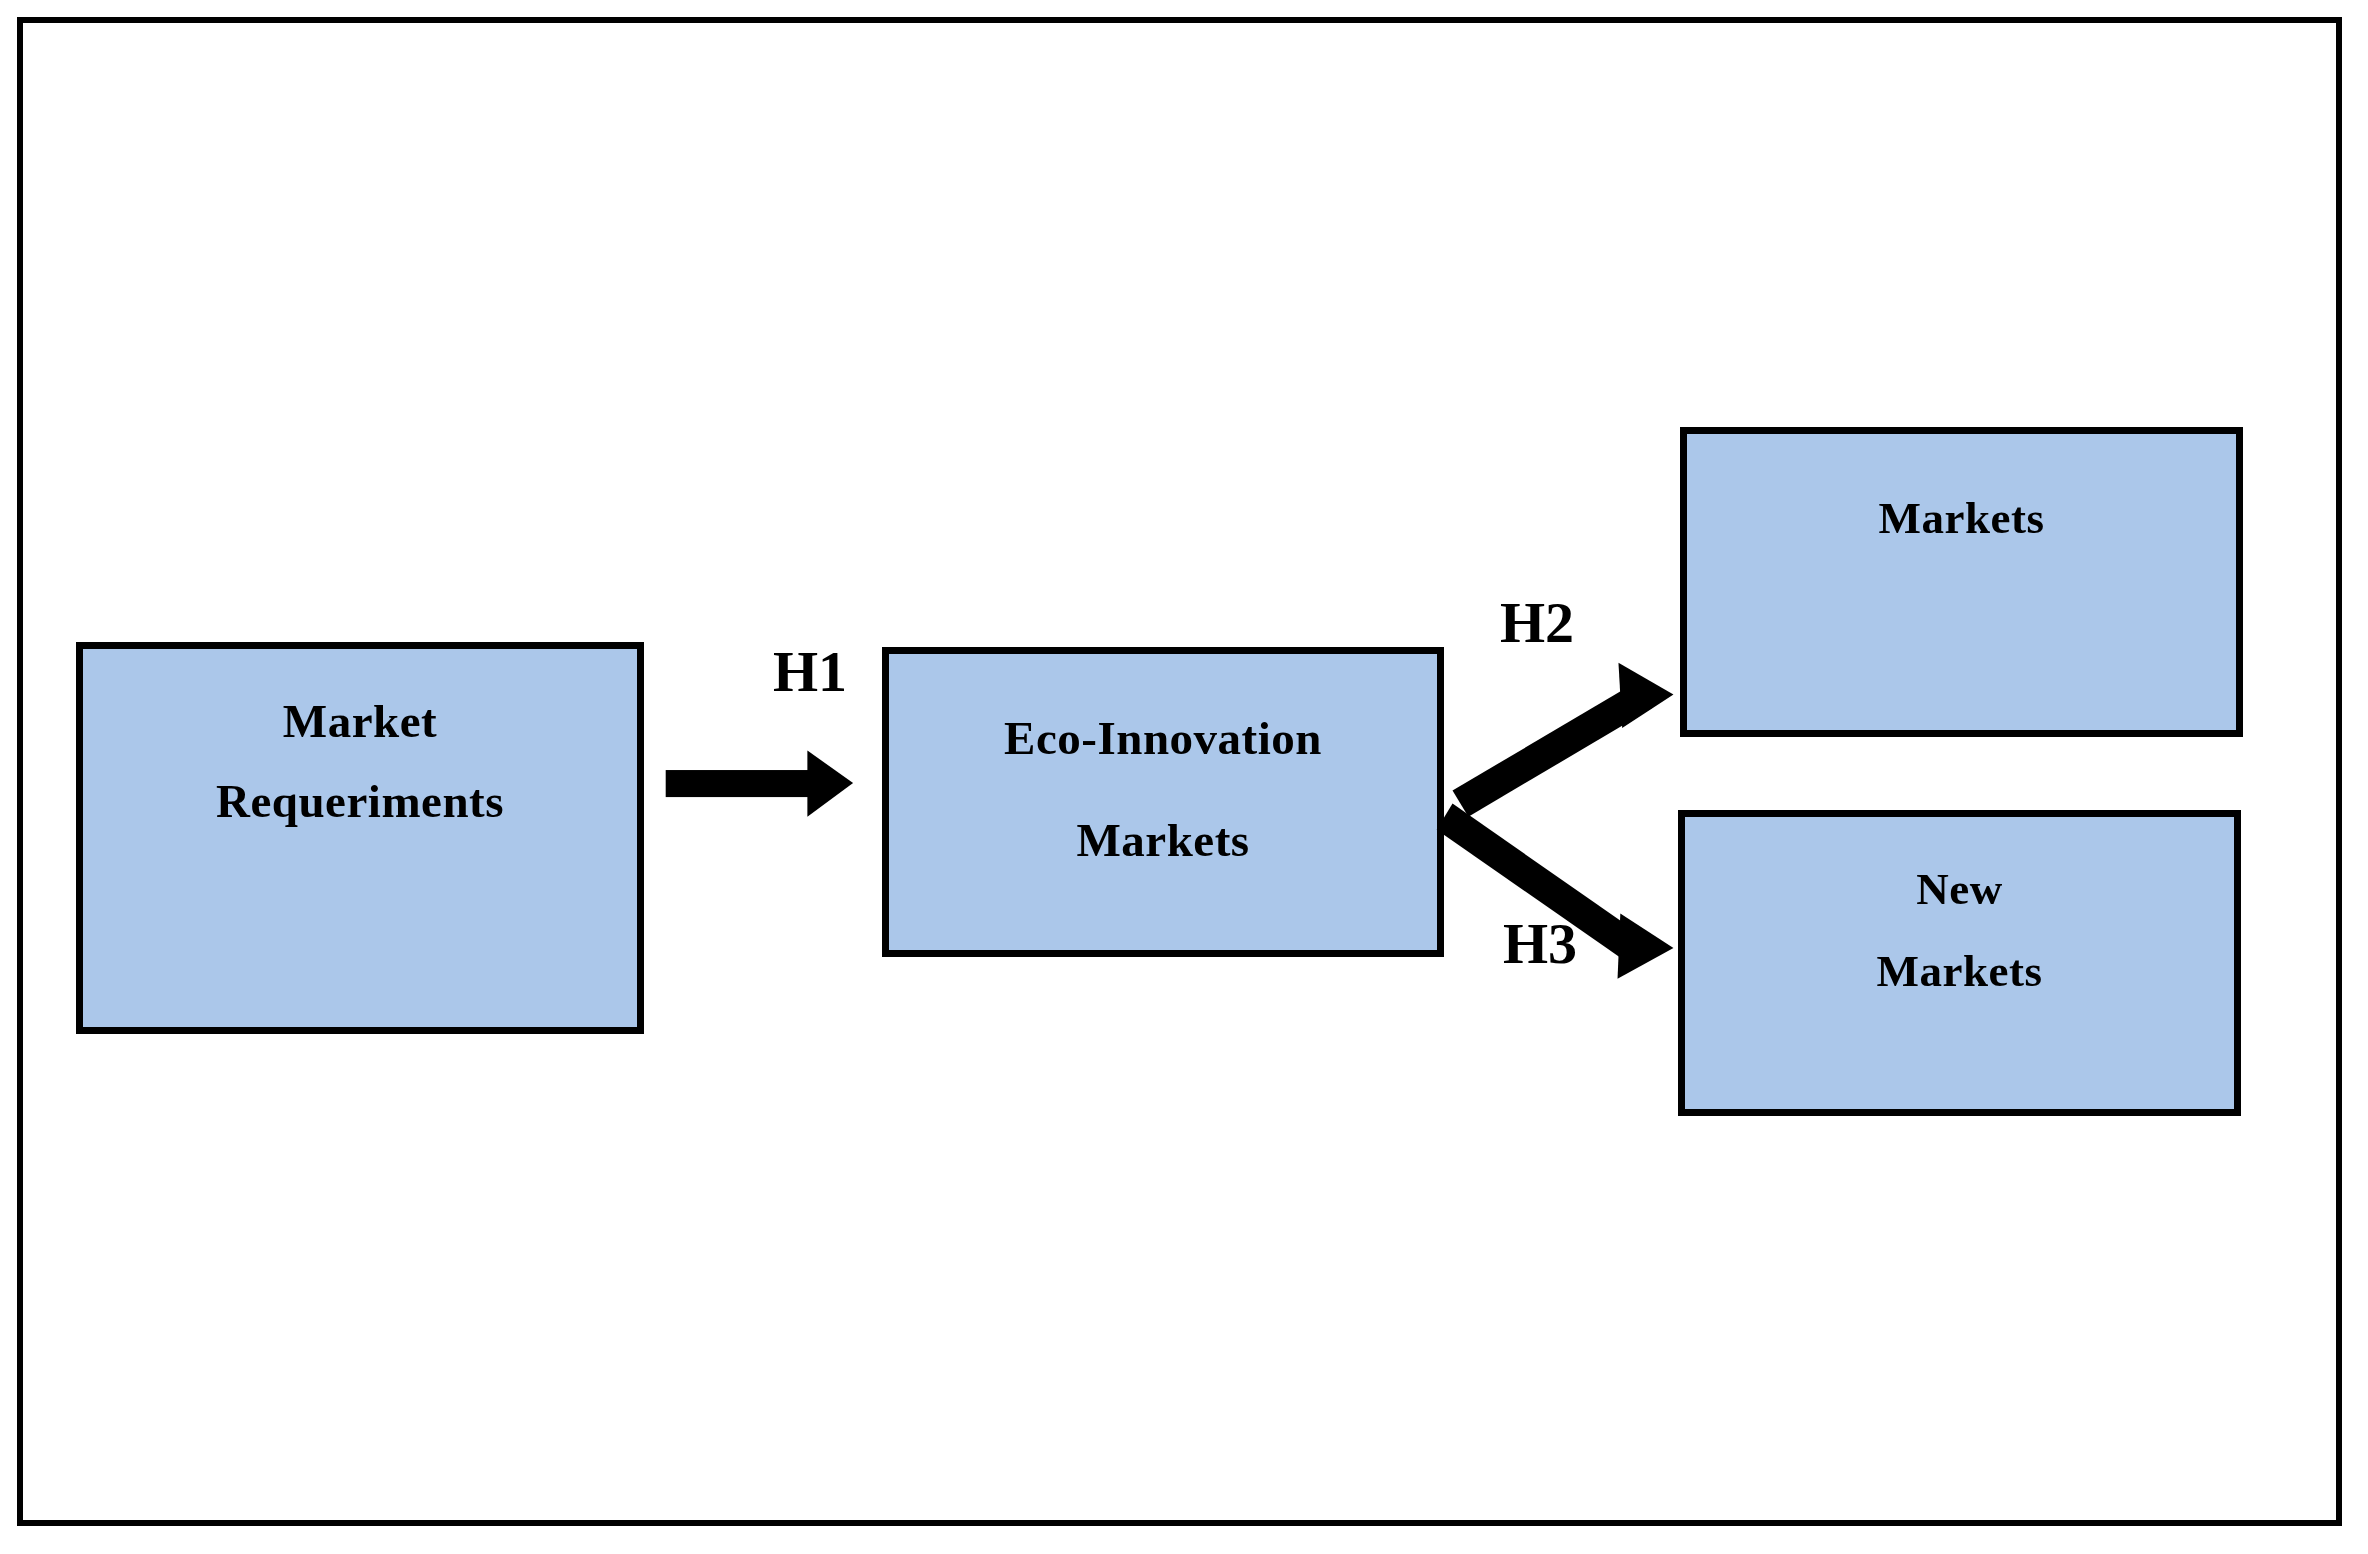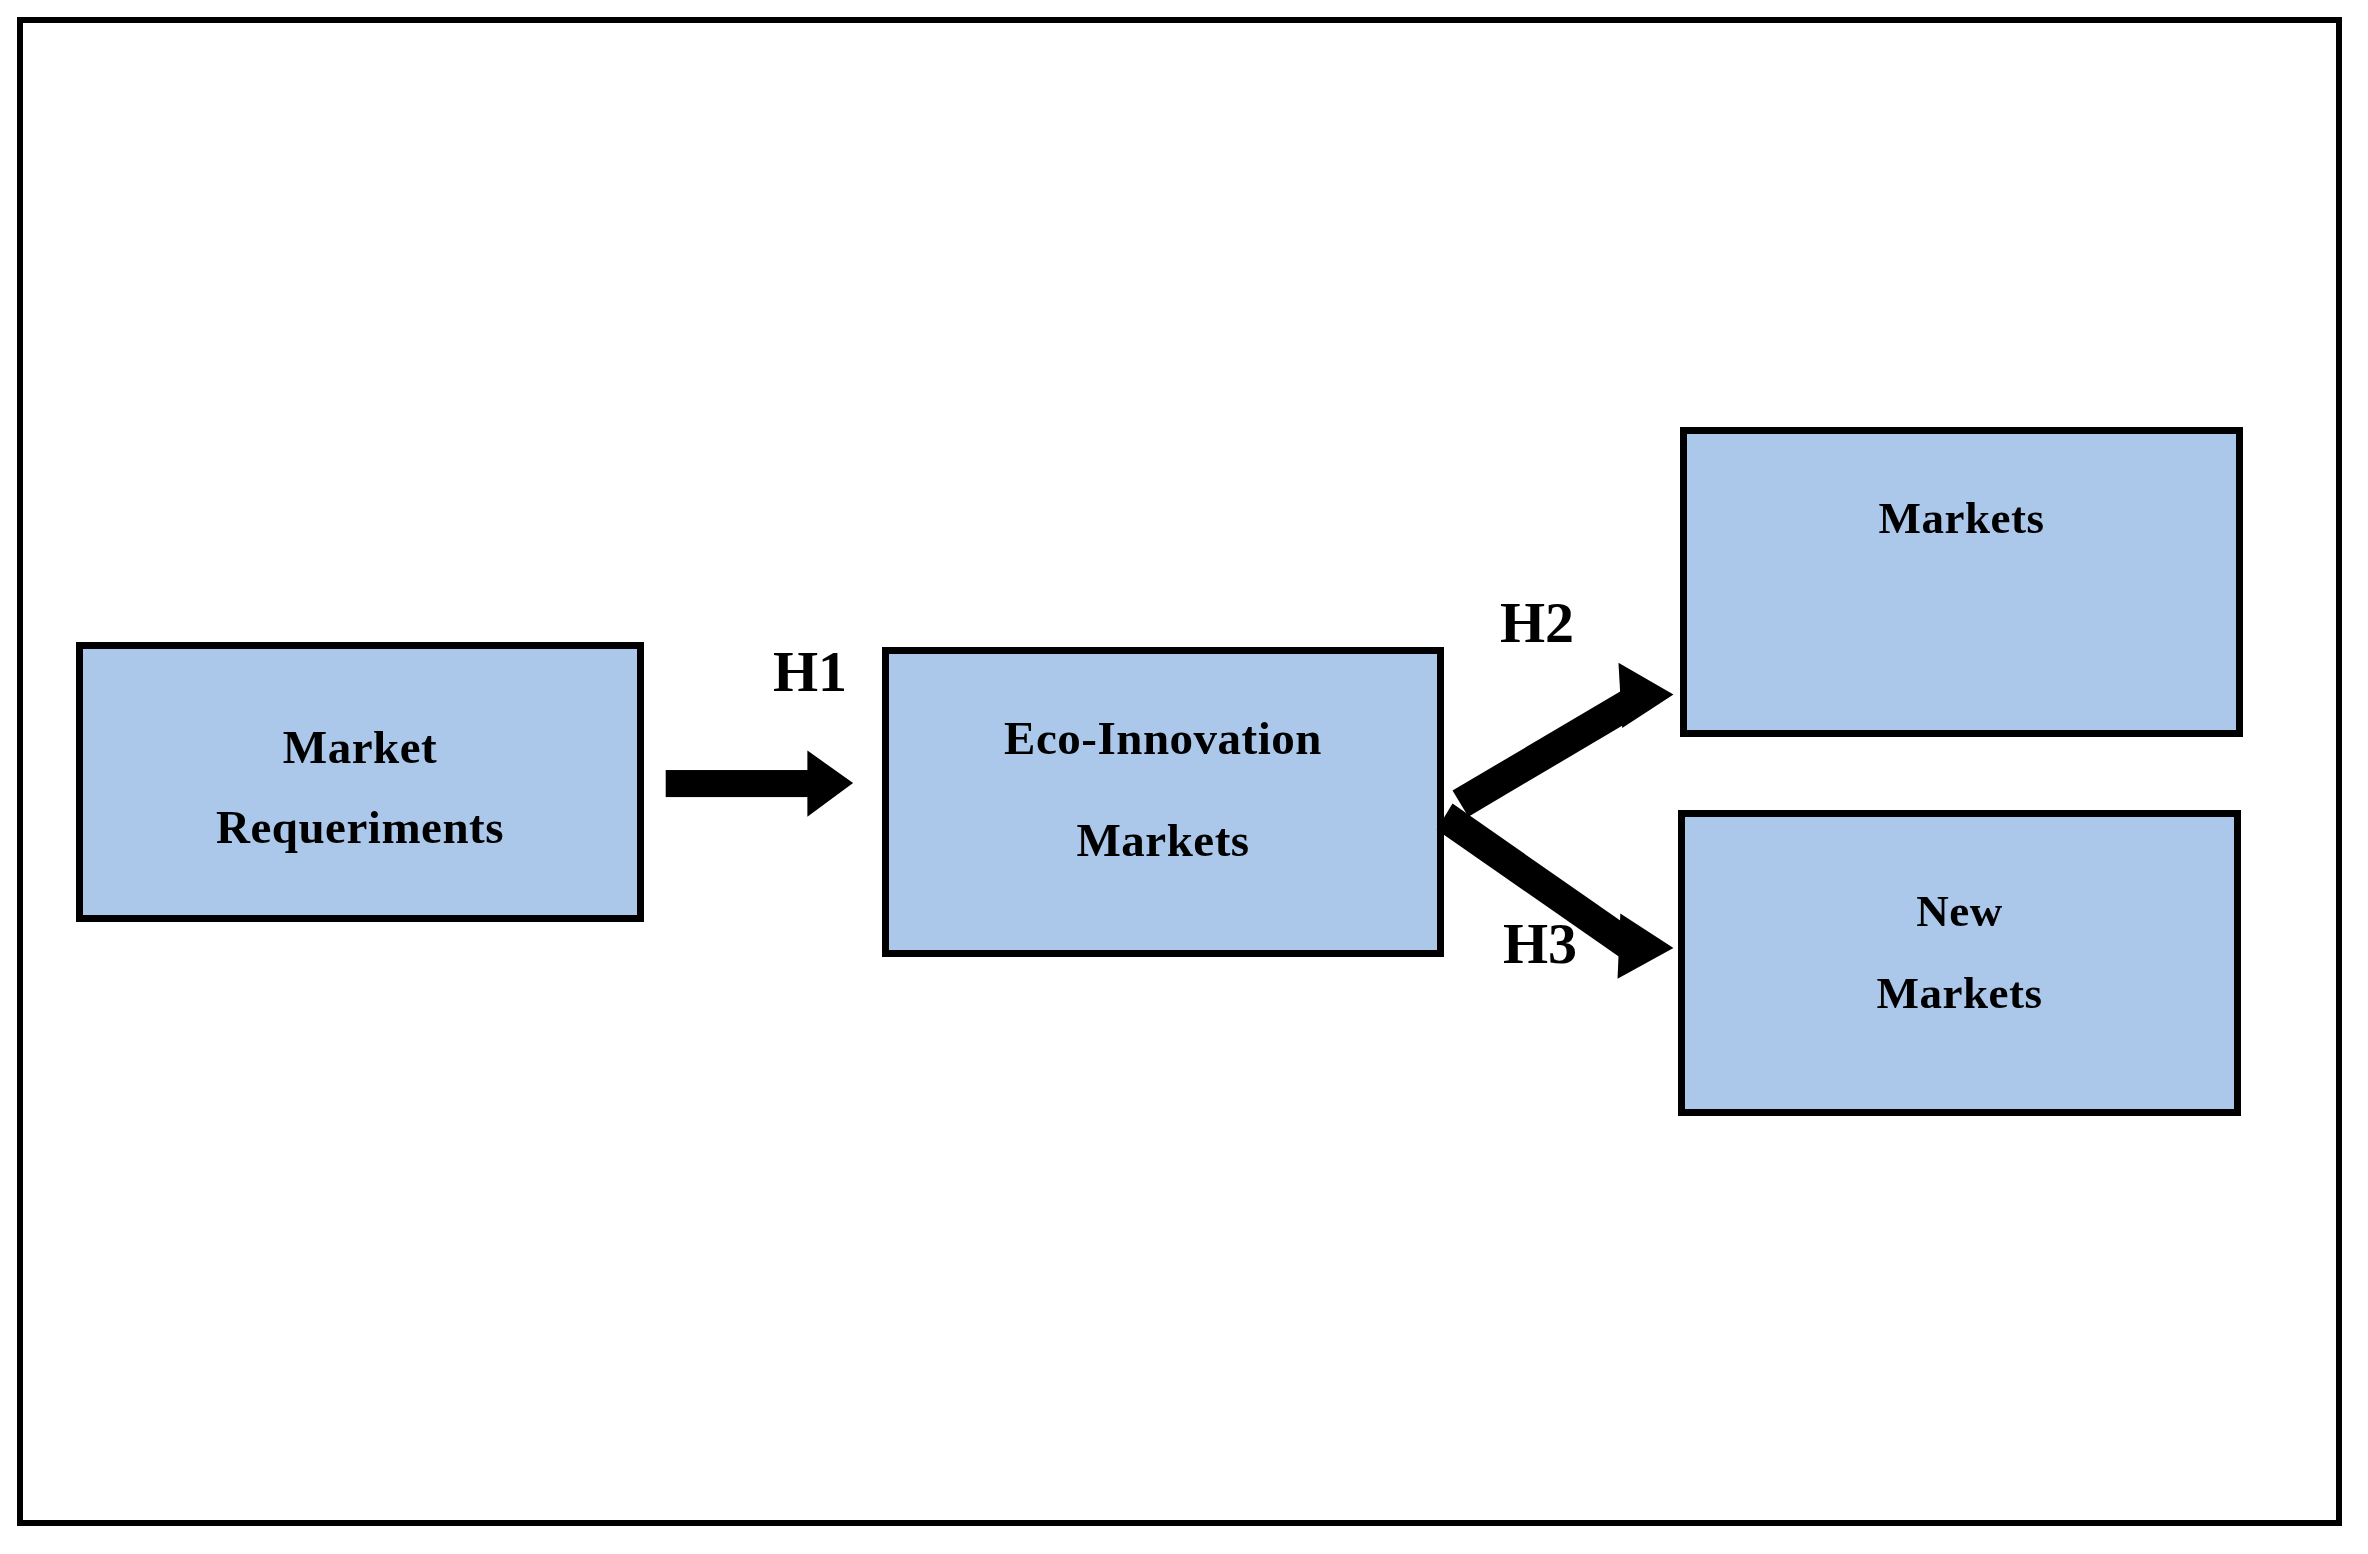--- a/index.html
+++ b/index.html
@@ -46,41 +46,41 @@
   .node .label-line {
     display: block;
     color: #000000;
     font-weight: bold;
     white-space: nowrap;
     letter-spacing: 0.5px;
   }
 
   
   #node-market {
-    left: 76px;  top: 642px;  width: 568px;  height: 280px;
-    padding-top: 58px;
+    left: 76px;  top: 642px;  width: 568px;  height: 392px;
+    padding-top: 32px;
   }
   #node-market .label-line { font-size: 47px; line-height: 80px; }
 
   #node-eco {
     left: 882px; top: 647px;  width: 562px;  height: 310px;
     padding-top: 45px;
     gap: 24px;
   }
   #node-eco .label-line { font-size: 47px; line-height: 78px; }
 
   #node-business {
     left: 1680px; top: 427px; width: 563px;  height: 310px;
     padding-top: 43px;
   }
   #node-business .label-line { font-size: 45px; line-height: 82px; }
 
   #node-newmarkets {
     left: 1678px; top: 810px; width: 563px;  height: 306px;
-    padding-top: 53px;
+    padding-top: 31px;
   }
   #node-newmarkets .label-line { font-size: 45px; line-height: 82px; }
 
   
   .hyp-label {
     position: absolute;
     color: #000000;
     font-weight: bold;
     font-size: 58px;
     line-height: 1;

